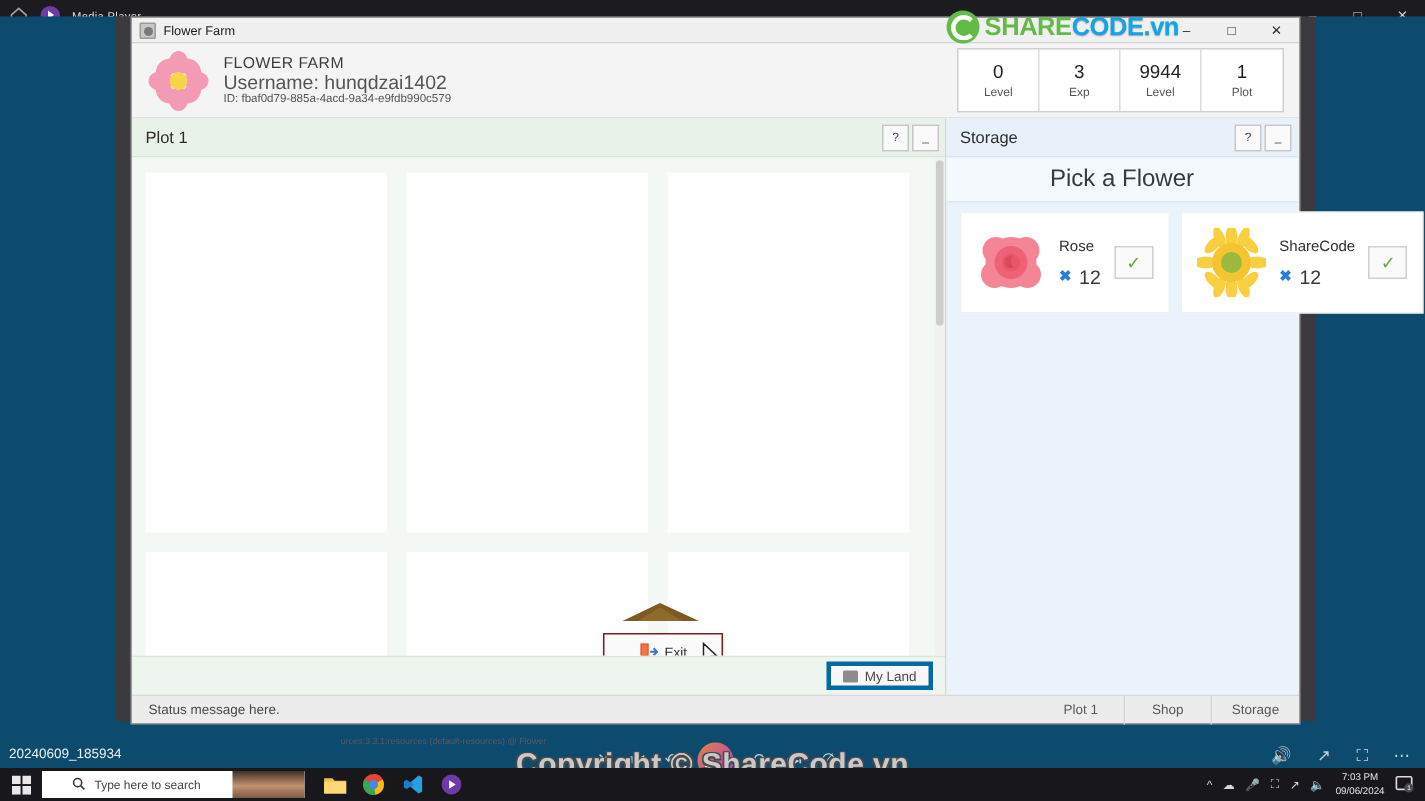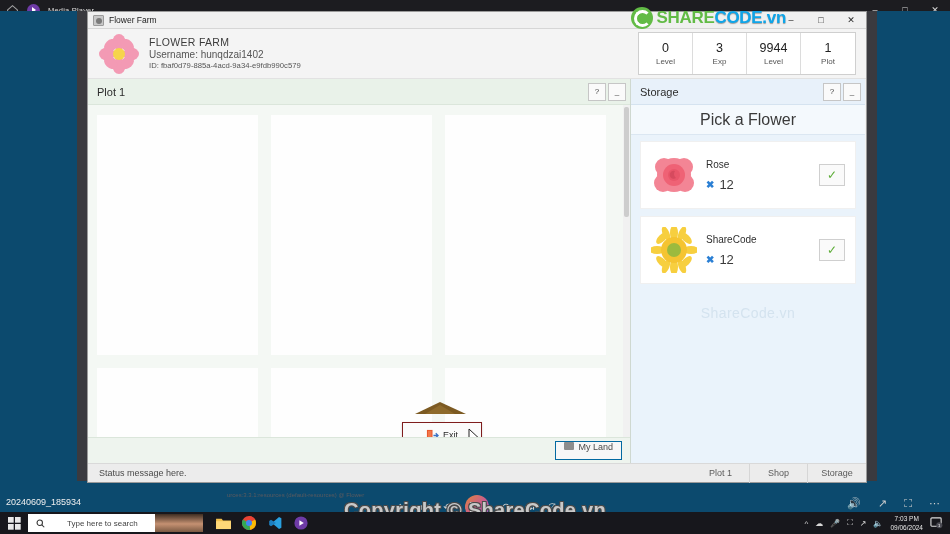--- a/index.html
+++ b/index.html
@@ -57,21 +57,21 @@
   .ff-tbtns { margin-left:auto; display:flex; }
   .ff-tbtns div { width:30px; height:17px; display:flex; align-items:center;
      justify-content:center; font-size:9px; color:#2b2b2b; }
 
   
   .ff-header { height:50px; background:#f4f4f4; display:flex; align-items:center;
      border-bottom:1px solid #e2e2e2; padding-left:10px; }
   .ff-logo { width:42px; height:42px; flex:0 0 42px; position:relative; }
   .ff-ident { margin-left:9px; }
   .ff-ident .t1 { font-size:10.5px; color:#3c3c3c; letter-spacing:.3px; line-height:13px;}
-  .ff-ident .t2 { font-size:10px; color:#555; line-height:11px;}
+  .ff-ident .t2 { font-size:13px; color:#555; line-height:11px;}
   .ff-ident .t3 { font-size:7.7px; color:#555; line-height:11px;}
 
   .stats { margin-left:auto; margin-right:10px; display:flex;
      border:1px solid #cfcfcf; background:#fff; height:43px; }
   .stat { width:54px; border-right:1px solid #dcdcdc; display:flex; flex-direction:column;
      align-items:center; justify-content:center; }
   .stat:last-child { border-right:none; }
   .stat .v { font-size:12.5px; color:#222; line-height:15px; }
   .stat .l { font-size:8px; color:#555; line-height:11px; }
 
@@ -93,30 +93,30 @@
      gap:13px; padding:10px 9px; }
   .cell { height:240px; background:#fefefe; }
   .cell.r2 { height:130px; }
 
   .scrollbar { position:absolute; right:0; top:0; width:7px; height:100%; background:#f1f1f1;}
   .scrollbar .thumb { position:absolute; left:1px; top:2px; width:5px; height:110px;
      background:#cdcdcd; border-radius:2px; }
 
   .plot-footer { height:26px; background:#eef4ee; border-top:1px solid #dbe6db;
      display:flex; align-items:center; justify-content:flex-end; padding-right:8px;}
-  .myland { border:1px solid #0369a1; background:#f7f7f7; height:19px;
-     display:flex; align-items:flex-start; gap:4px; padding:0 8px; font-size:9px; color:#4a4a4a;}
+  .myland { border:3px solid #0369a1; background:#f7f7f7; height:19px;
+     display:flex; align-items:center; gap:4px; padding:0 8px; font-size:9px; color:#4a4a4a;}
   .myland .ico { width:10px; height:8px; background:#8d8d8d; border-radius:1px; }
 
   
   .storage-panel { width:234px; display:flex; flex-direction:column; background:#eaf3fb; }
   .pick { height:30px; background:#f4f9fd; border-bottom:1px solid #dbe7f2;
      display:flex; align-items:center; justify-content:center;
      font-size:16px; color:#3a3a3a; }
-  .storage-list { flex:1; padding:6px 9px; display:flex; flex-direction:column; gap:7px; }
+  .storage-list { flex:1; padding:6px 9px; display:flex; flex-direction:row; gap:7px; }
   .flower-row { background:#fff; height:68px; display:flex; align-items:center;
      padding:0 10px; gap:9px; border:1px solid #f0f0f0;}
   .flower-ico { width:46px; height:46px; flex:0 0 46px; position:relative;}
   .flower-meta { flex:1; }
   .flower-name { font-size:10px; color:#2f2f2f; margin-bottom:7px;}
   .flower-qty { display:flex; align-items:center; gap:5px; }
   .xicon { color:#2a7fd4; font-size:10px; font-weight:bold; }
   .qty { font-size:13px; color:#3a3a3a; }
   .chk { width:26px; height:22px; border:1px solid #cfcfcf; background:#fafafa;
      display:flex; align-items:center; justify-content:center; color:#5fae3a; font-size:12px;}
@@ -177,21 +177,21 @@
      border:3px solid #fff; border-right-color:transparent;}
   .sc-txt { font-size:17px; font-weight:bold; letter-spacing:-.3px; }
   .sc-txt .a { color:#62bb46; }
   .sc-txt .b { color:#0ea5e9; text-shadow:0 1px 1px rgba(0,0,0,.35); }
 
   
   .taskbar { position:absolute; left:0; top:512px; width:950px; height:22px;
      background:#17171c; display:flex; align-items:center; }
   .tb-start { width:28px; height:22px; display:flex; align-items:center; justify-content:center;}
   .tb-search { width:175px; height:18px; background:#fff; display:flex; align-items:center;
-     gap:22px; padding-left:8px; position:relative; overflow:hidden; }
+     gap:6px; padding-left:20px; position:relative; overflow:hidden; }
   .tb-search .ph { font-size:8px; color:#444; }
   .tb-photo { position:absolute; right:0; top:0; width:48px; height:18px;
      background:linear-gradient(180deg,#3f2e22,#c59172 55%,#7b5a43); }
   .tb-icons { display:flex; align-items:center; gap:10px; padding-left:12px; }
   .tb-ico { width:16px; height:16px; display:flex; align-items:center; justify-content:center;}
   .tb-right { margin-left:auto; display:flex; align-items:center; gap:7px; padding-right:6px;
      color:#d8d8d8; font-size:8px;}
   .tb-clock { text-align:center; line-height:9px; font-size:6.5px; color:#e6e6e6;}
   .tb-ntf { width:14px; height:14px; }
 

